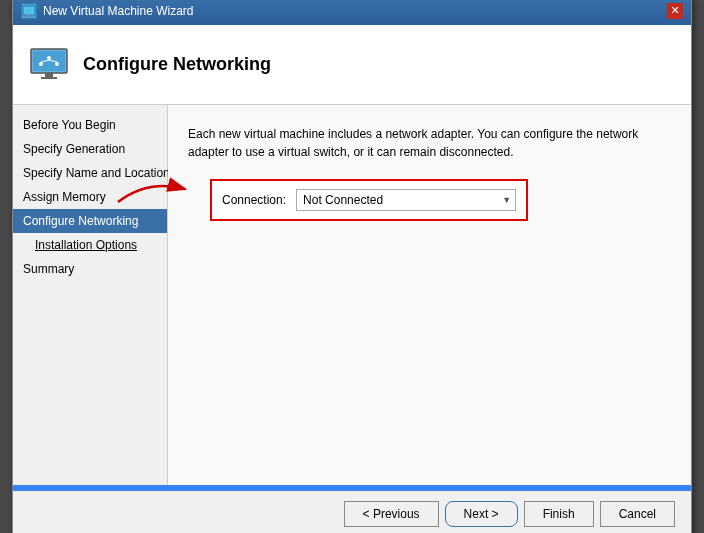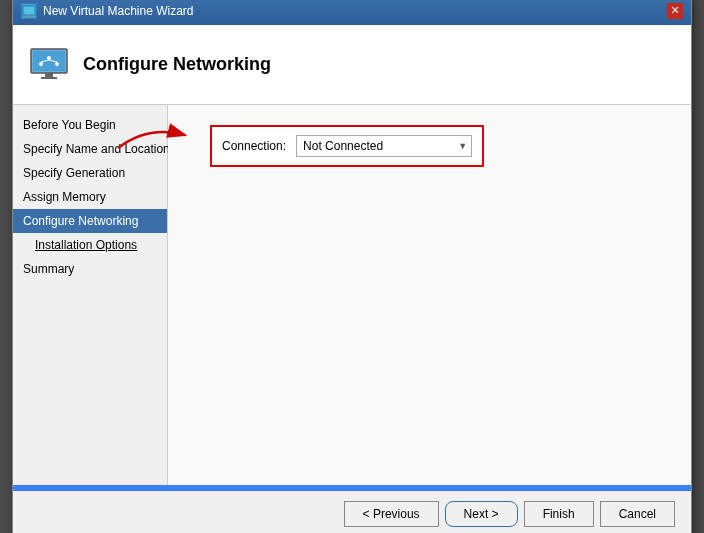--- a/index.html
+++ b/index.html
@@ -127,21 +127,21 @@
     .connection-label {
       font-size: 12px;
       margin-right: 10px;
       white-space: nowrap;
     }
     .connection-select {
       border: 1px solid #aaa;
       background: white;
       padding: 3px 6px;
       font-size: 12px;
-      width: 176px;
+      width: 220px;
       appearance: none;
       -webkit-appearance: none;
       padding-right: 20px;
       position: relative;
       cursor: pointer;
     }
     .select-wrapper {
       position: relative;
       display: inline-block;
     }
@@ -217,40 +217,41 @@
     <h2 class="header-title">Configure Networking</h2>
   </div>
 
   <div class="body-area">
 
     <div class="sidebar">
       <div class="sidebar-item">
         <span>Before You Begin</span>
       </div>
       <div class="sidebar-item">
+        <span>Specify Generation</span>
+      </div>
+      <div class="sidebar-item">
         <span>Specify Name and Location</span>
-      </div>
-      <div class="sidebar-item">
-        <span>Specify Generation</span>
       </div>
       <div class="sidebar-item">
         <span>Assign Memory</span>
       </div>
       <div class="sidebar-item active sidebar-arrow-container">
         <span>Configure Networking</span>
       </div>
       <div class="sidebar-item sub">
         <span>Installation Options</span>
       </div>
       <div class="sidebar-item">
         <span>Summary</span>
       </div>
     </div>
 
     <div class="content-area">
+      <p class="content-description">Each new virtual machine includes a network adapter. You can configure the network adapter to use a virtual switch, or it can remain disconnected.</p>
       
       <div style="position: relative; display: inline-block; padding-left: 22px;">
         
         <svg style="position: absolute; left: -75px; top: -5px; overflow: visible;" width="80" height="35">
           <defs>
             <marker id="arrowhead" markerWidth="8" markerHeight="6" refX="7" refY="3" orient="auto">
               <polygon points="0 0, 8 3, 0 6" fill="#cc0000"></polygon>
             </marker>
           </defs>
           <path d="M5,28 Q35,5 72,15" stroke="#cc0000" stroke-width="2.5" fill="none" marker-end="url(#arrowhead)"></path>

